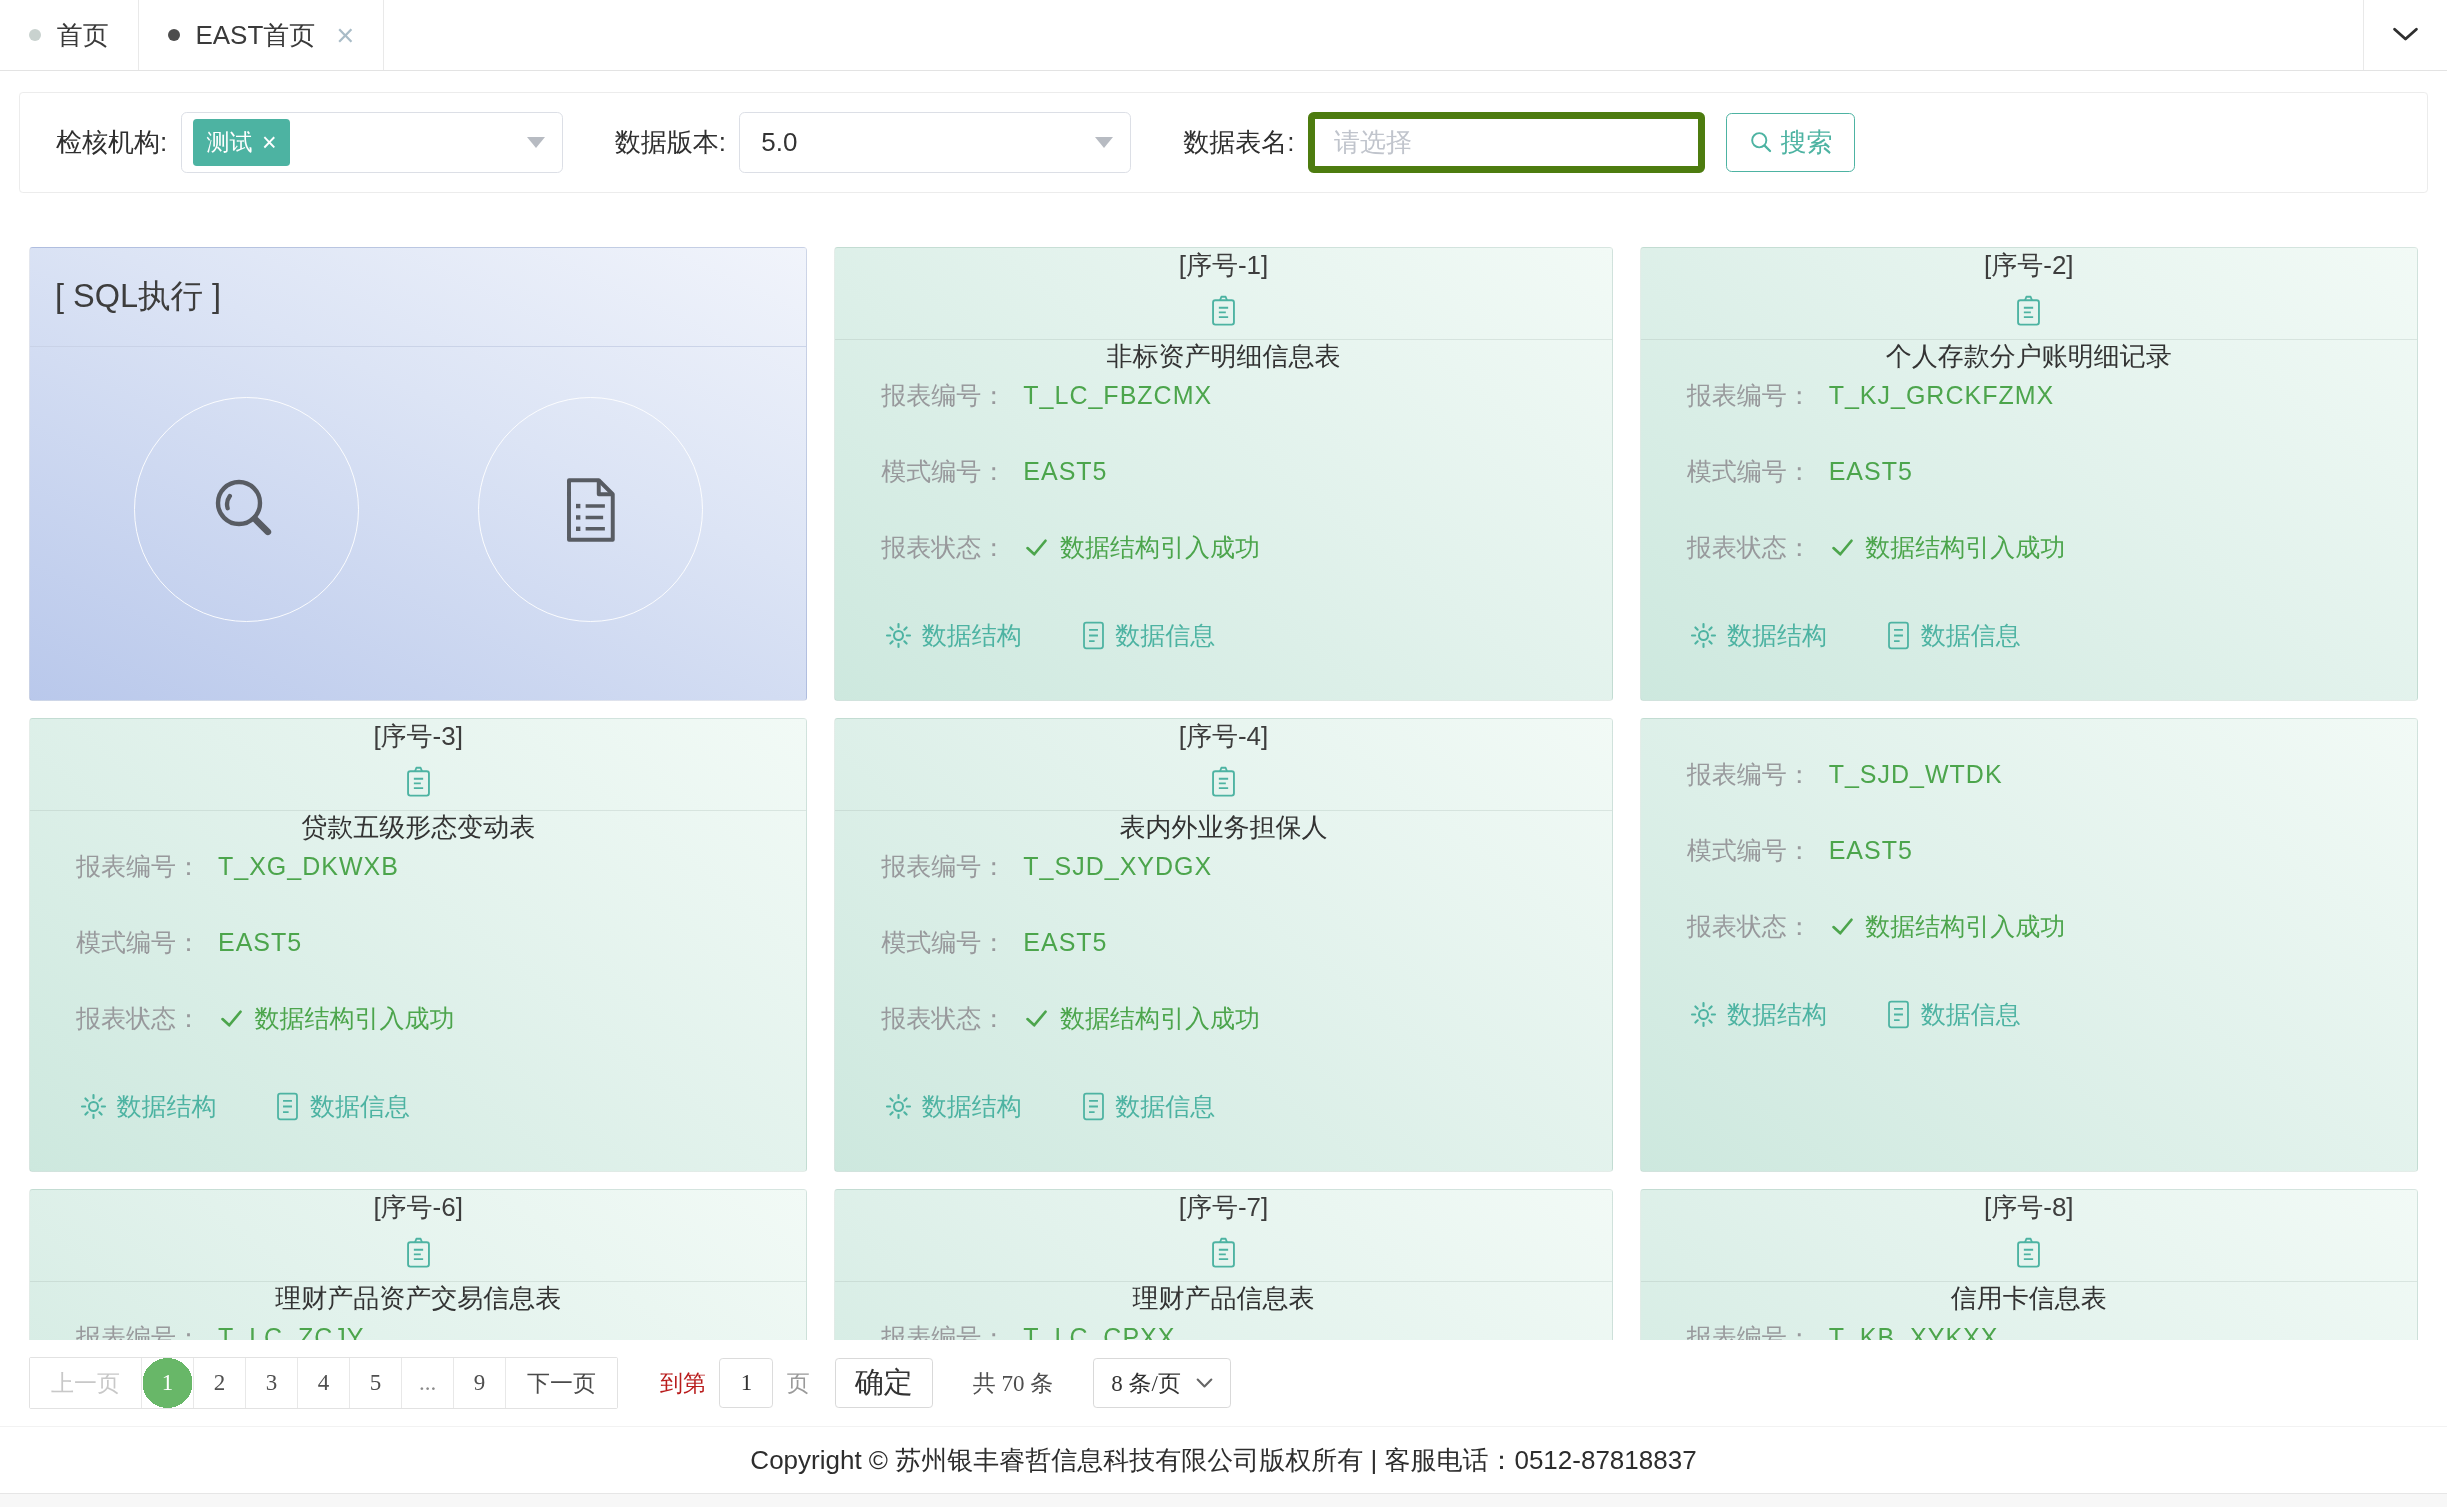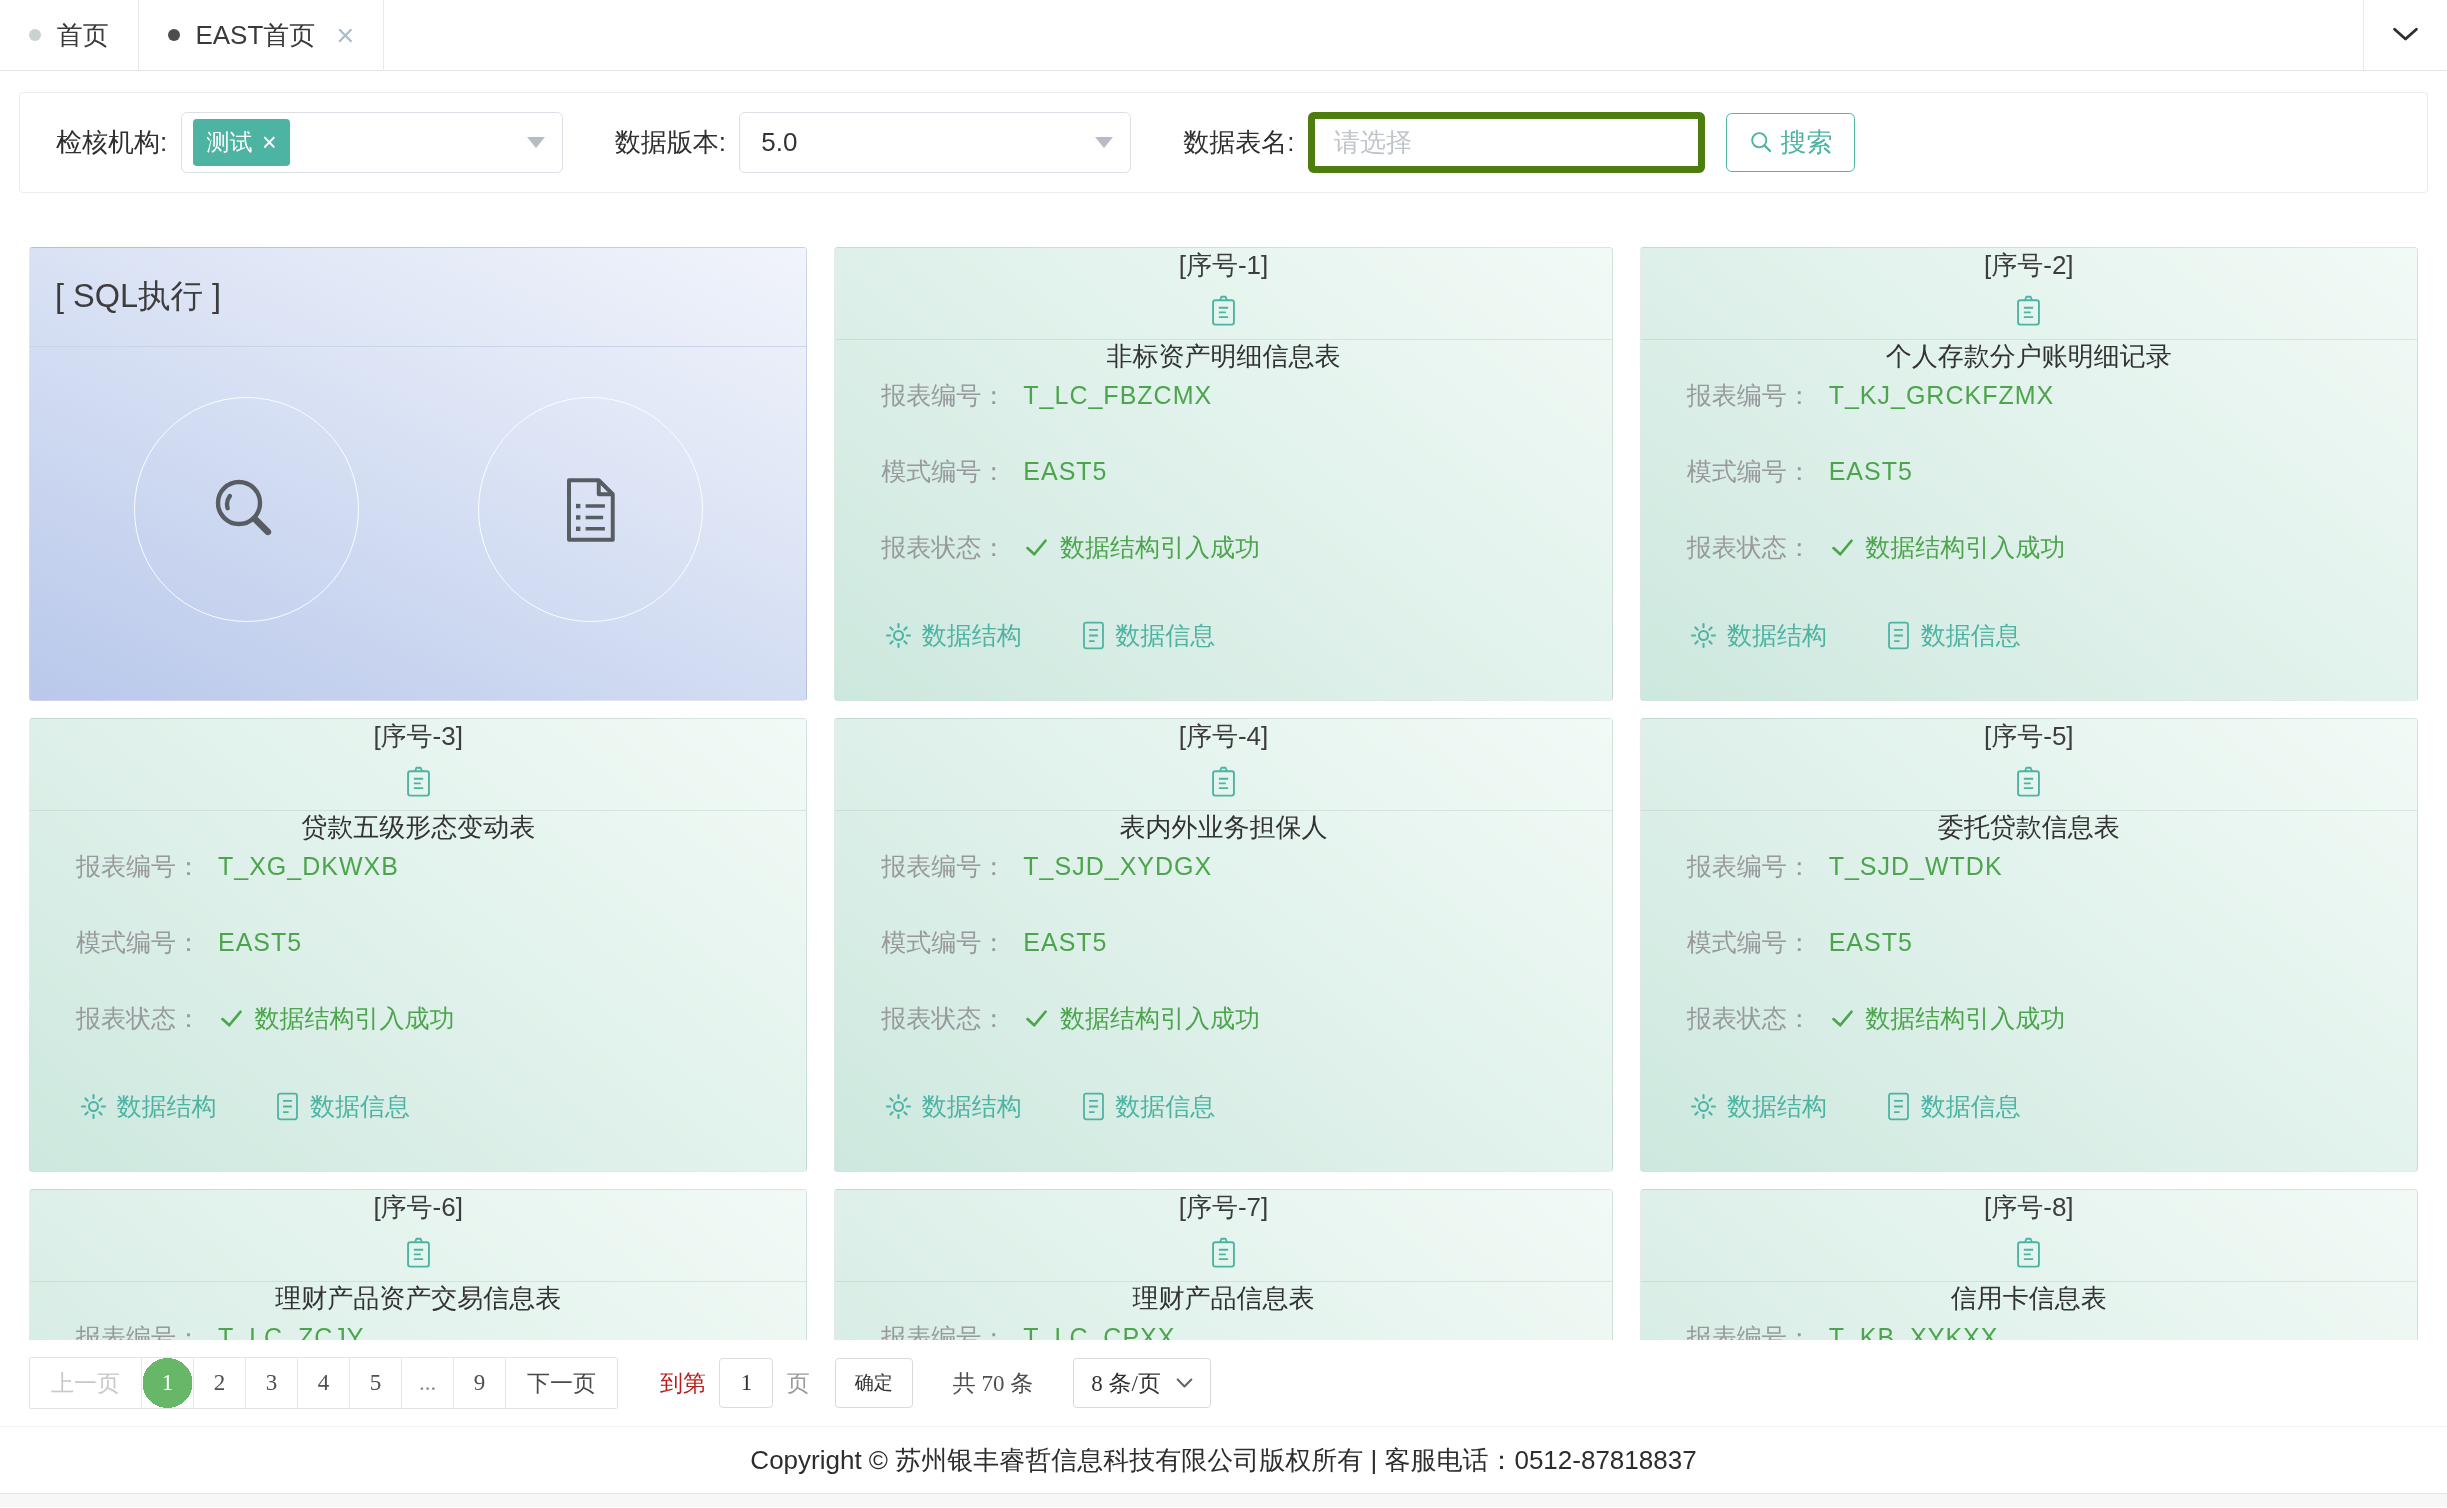--- a/index.html
+++ b/index.html
@@ -95,21 +95,21 @@
   .pg-num { min-width:52px; }
   .pg-num.active { background:radial-gradient(circle 25px at center,
       var(--page-active-green,#68b768) 0 25px, #fff 25px); color:#fff; }
   .pg-ellipsis { min-width:52px; color:#8a8a8a; cursor:default; }
   .goto-label { margin-left:42px; color:#b91c1c; }
   .goto-input { width:54px; height:50px; margin:0 13.4px; border:1px solid #dcdcdc;
     border-radius:3.8px; text-align:center; font-size:23px; color:#333; outline:none;
     font-family:inherit; }
   .goto-suffix { color:#9a9a9a; }
   .confirm-btn { margin-left:25px; height:50px; padding:0 19px; background:#fff;
-    border:1px solid #d9d9d9; border-radius:3.8px; font-size:19px; color:#333;
+    border:1px solid #d9d9d9; border-radius:3.8px; font-size:29px; color:#333;
     cursor:pointer; font-family:inherit; }
   .total-label { margin-left:40px; color:#4f4f4f; }
   .size-select { margin-left:40px; height:50px; border:1px solid #d9d9d9;
     border-radius:3.8px; display:flex; align-items:center; gap:15.3px; padding:0 17px;
     cursor:pointer; color:#333; background:#fff; }
   .footer { height:67px; display:flex; align-items:center; justify-content:center;
     font-size:26px; color:#2d2d2d; border-top:1px solid #f2f2f2; background:#fff; }
   .bottom-strip { height:14.3px; border-top:1px solid #e6e6e6; background:#f7f7f7; }
 
   svg { display:block; }
@@ -386,29 +386,20 @@
             <rect x="2.5" y="1.5" width="17" height="23" rx="2" fill="none" stroke="#4db3a2" stroke-width="1.6"></rect>
             <path d="M7 8 h8 M7 13 h8 M7 18 h5" stroke="#4db3a2" stroke-width="1.6"></path>
           </svg>
           <span>数据信息</span>
         </a>
       </div>
     </div>
   </article>
 
   <article class="card">
-    <header class="card-head">
-      <span class="seq">[序号-5]</span>
-      <svg class="clip-icon" viewBox="0 0 24 28">
-        <rect x="3" y="4.5" width="18" height="21" rx="2" fill="none" stroke="#4db3a2" stroke-width="1.6"></rect>
-        <path d="M9 4.5 L10.2 1.5 H13.8 L15 4.5" fill="none" stroke="#4db3a2" stroke-width="1.6" stroke-linejoin="round"></path>
-        <path d="M8 11 h8 M8 15 h6 M8 19 h8" stroke="#4db3a2" stroke-width="1.6"></path>
-      </svg>
-      <h3 class="card-title">委托贷款信息表</h3>
-    </header>
     <div class="card-body">
       <div class="row">
         <span class="lbl">报表编号：</span>
         <span class="val">T_SJD_WTDK</span>
       </div>
       <div class="row">
         <span class="lbl">模式编号：</span>
         <span class="val">EAST5</span>
       </div>
       <div class="row">

